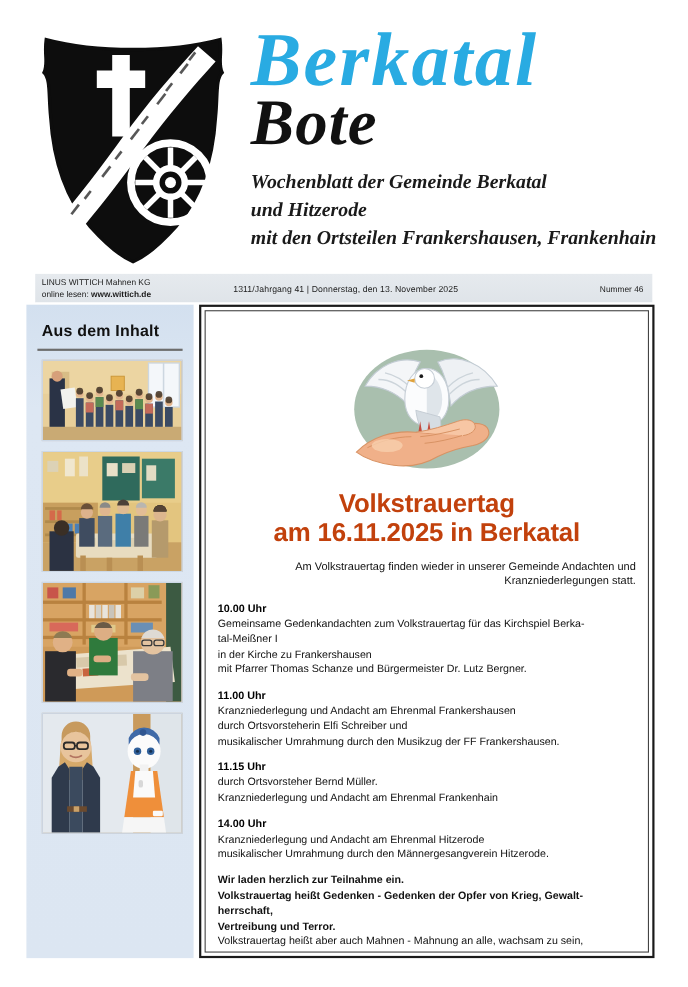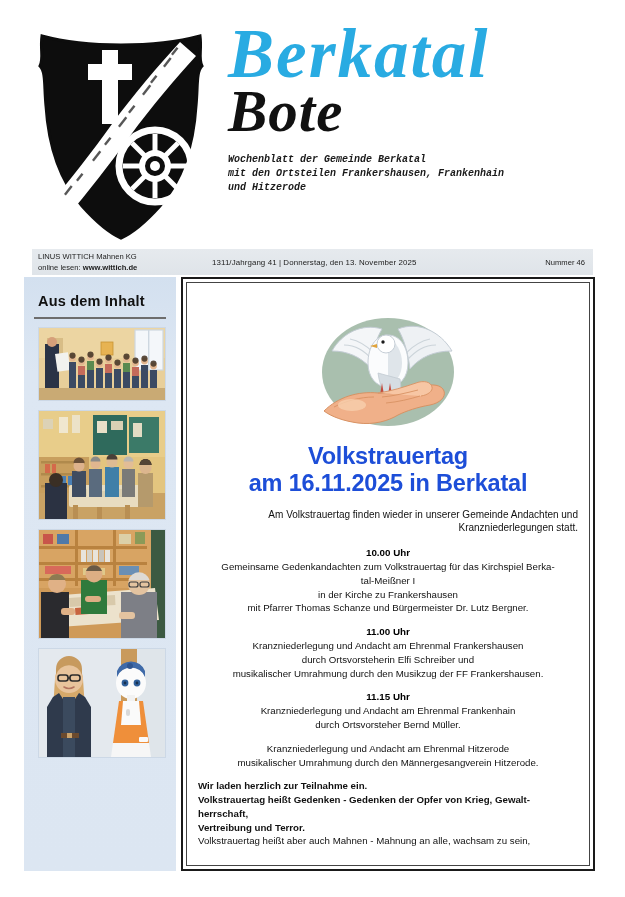--- a/index.html
+++ b/index.html
@@ -30,23 +30,23 @@
   }
   .m-title2{
     font-family:"Liberation Serif", serif;
     font-style:italic;font-weight:bold;
     font-size:59px;line-height:1.0;
     letter-spacing:1px;
     color:#111;
     margin:0;margin-top:-6px;white-space:nowrap;
   }
   .m-sub{
-    font-family:Liberation Mono, monospace;
+    font-family:Liberation Serif, serif;
     font-style:italic;font-weight:bold;
-    font-size:10px;line-height:1.44;
+    font-size:18px;line-height:1.44;
     color:#1a1a1a;
     margin:0;margin-top:12px;
   }
 
   
   .infobar{
     position:absolute;left:32px;top:249px;width:561px;height:26px;
     background:linear-gradient(to bottom,#e6eaee 0%,#dfe4e9 100%);
   }
   .infobar .left{
@@ -102,29 +102,29 @@
     box-sizing:border-box;
     overflow:hidden;
   }
   .art-pad{padding:6px 11px 0 11px;}
 
   .dove-wrap{text-align:center;margin-top:22px;margin-bottom:6px;}
   .dove-wrap svg{display:inline-block;width:168px;height:122px;}
 
   .headline{
     text-align:center;font-weight:bold;font-size:23.5px;line-height:1.14;
-    letter-spacing:-.2px;color:#1d4ed8;margin:6px 0 11px 0;
+    letter-spacing:-.2px;color:#c2410c;margin:6px 0 11px 0;
   }
 
   .lead{
     font-size:10px;line-height:1.38;color:#111;margin:0 0 11px 0;
     text-align:right;
   }
 
-  .block{text-align:center;margin-bottom:10px;}
+  .block{text-align:left;margin-bottom:10px;}
   .block .time{font-size:9.8px;font-weight:bold;line-height:1.42;color:#000;}
   .block .lines{font-size:9.7px;line-height:1.42;color:#111;}
 
   .closing{font-size:9.7px;line-height:1.42;color:#111;text-align:left;margin-top:6px;}
   .closing .b{font-weight:bold;}
 </style>
 </head>
 <body>
 
 <div class="page">
@@ -164,22 +164,22 @@
           </g>
         </g>
       </svg>
     </div>
 
     <div class="title-block">
       <div class="m-title">Berkatal</div>
       <div class="m-title2">Bote</div>
       <div class="m-sub">
         <div>Wochenblatt der Gemeinde Berkatal</div>
+        <div>und Hitzerode</div>
         <div>mit den Ortsteilen Frankershausen, Frankenhain</div>
-        <div>und Hitzerode</div>
       </div>
     </div>
   </div>
 
   <div class="infobar">
     <div class="left">
       <div>LINUS WITTICH Mahnen KG</div>
       <div><span>online lesen: </span><b>www.wittich.de</b></div>
     </div>
     <div class="mid">1311/Jahrgang 41  |  Donnerstag, den 13. November 2025</div>
@@ -491,25 +491,26 @@
               <div class="time">11.00 Uhr</div>
               <div class="lines">
                 <div>Kranzniederlegung und Andacht am Ehrenmal Frankershausen</div>
                 <div>durch Ortsvorsteherin Elfi Schreiber und</div>
                 <div>musikalischer Umrahmung durch den Musikzug der FF Frankershausen.</div>
               </div>
             </div>
             <div class="block">
               <div class="time">11.15 Uhr</div>
               <div class="lines">
+                <div>durch Ortsvorsteher Bernd Müller.</div>
                 <div>Kranzniederlegung und Andacht am Ehrenmal Frankenhain</div>
-                <div>durch Ortsvorsteher Bernd Müller.</div>
               </div>
             </div>
             <div class="block">
+              <div class="time">14.00 Uhr</div>
               <div class="lines">
                 <div>Kranzniederlegung und Andacht am Ehrenmal Hitzerode</div>
                 <div>musikalischer Umrahmung durch den Männergesangverein Hitzerode.</div>
               </div>
             </div>
           </div>
 
         <div class="closing" id="closing-text">
             <div class="b">Wir laden herzlich zur Teilnahme ein.</div>
             <div class="b">Volkstrauertag heißt Gedenken - Gedenken der Opfer von Krieg, Gewalt-</div>

